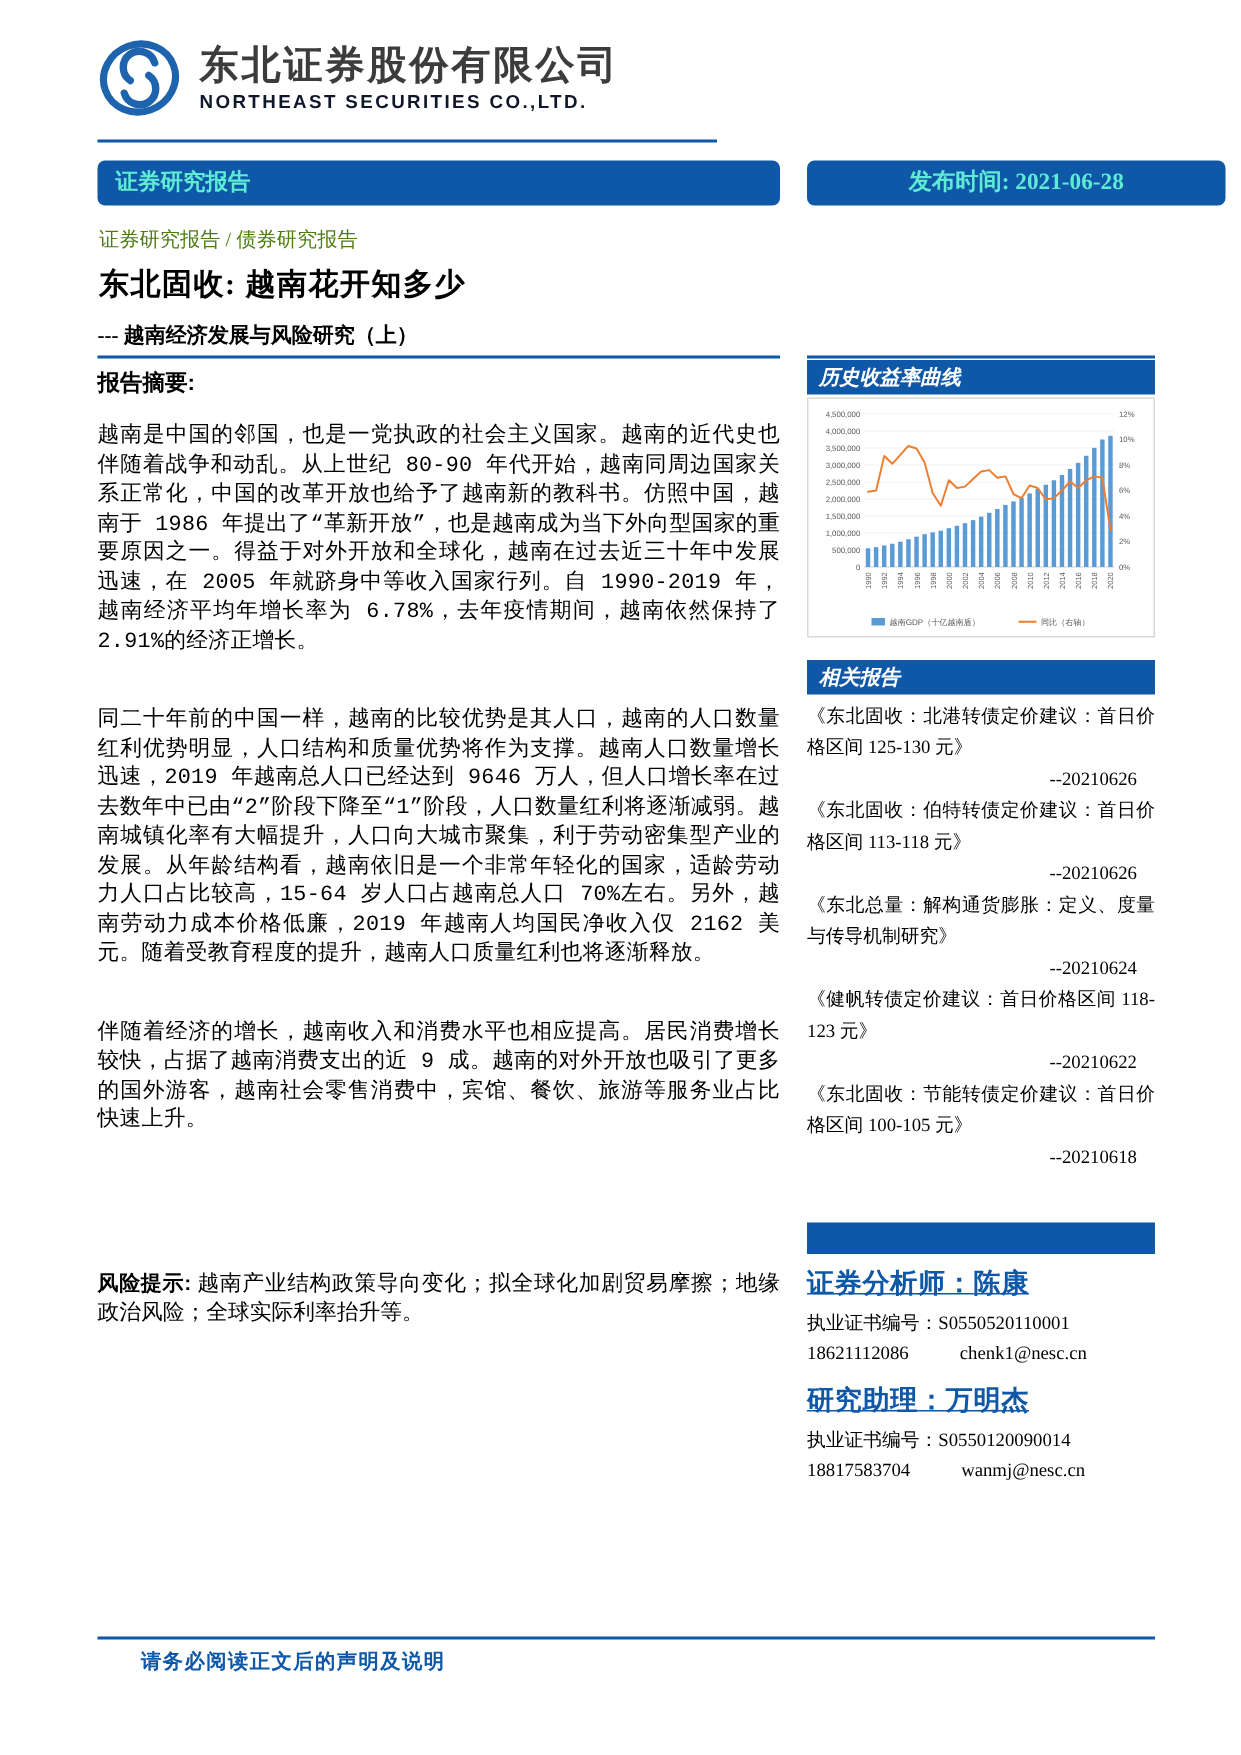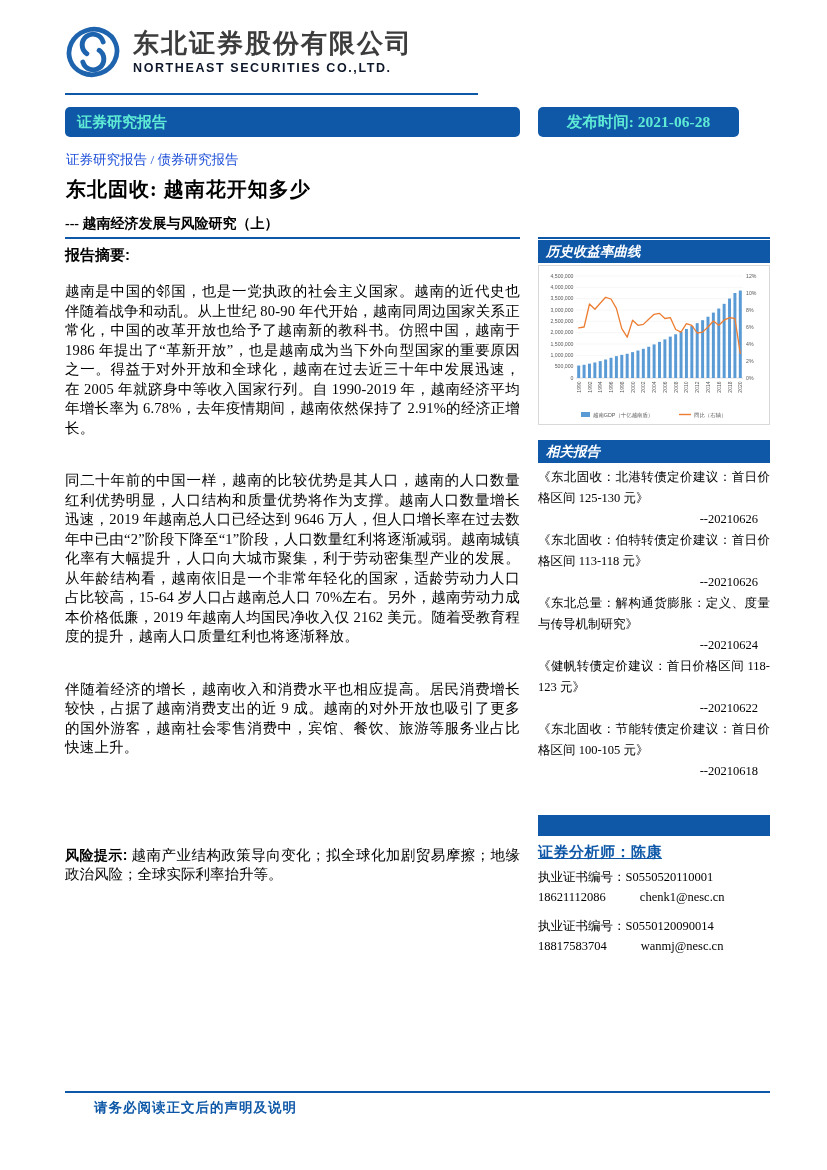--- a/index.html
+++ b/index.html
@@ -27,39 +27,39 @@
   .header-rule { position:absolute; left:65px; top:93px; width:413px; height:2px; background:var(--brand); }
 
   
   .banner {
     position:absolute; top:107px; height:30px;
     background:var(--brand); color:#5eead4;
     border-radius:5px; line-height:30px;
     font-weight:bold; font-size:15px;
   }
   .banner-left  { left:65px;  width:455px; padding-left:12px; }
-  .banner-right { left:538px; width:201px; text-align:center; font-size:15.5px; }
-
-  .breadcrumb { position:absolute; left:66px; top:151px; font-size:13.5px; color:#1d4ed8; }
+  .banner-right { left:538px; width:279px; text-align:center; font-size:15.5px; }
+
+  .breadcrumb { position:absolute; left:66px; top:151px; font-size:13.5px; color:#4d7c0f; }
 
   .page-title { position:absolute; left:66px; top:176px; font-size:20px; font-weight:bold; letter-spacing:1px; }
   .subtitle   { position:absolute; left:65px; top:215px; width:455px; text-align:left; font-size:14px; font-weight:bold; }
 
   .rule-left  { position:absolute; left:65px;  top:237px; width:455px; height:2px; background:var(--brand); }
   .rule-right { position:absolute; left:538px; top:237px; width:232px; height:2px; background:var(--brand); }
 
   
   .summary { position:absolute; left:65px; top:246px; width:455px; }
   .summary-heading {
     font-family:"Liberation Sans","DejaVu Sans",sans-serif;
     font-size:15px; font-weight:bold; margin-bottom:17px;
   }
   .summary p {
     font-size:14.5px; line-height:19.5px; text-align:justify;
-    margin-bottom:33px; letter-spacing:0.2px;
+    margin-bottom:33px; letter-spacing:0.2px;font-family:Liberation Mono, monospace;
   }
   .risk { margin-top:88px; font-size:14.5px; line-height:19.5px; text-align:justify; }
   .risk b { font-family:"Liberation Sans","DejaVu Sans",sans-serif; font-size:14px; }
 
   
   .side-banner {
     position:absolute; left:538px; width:232px; height:23px;
     background:var(--brand); color:#fff;
     font-size:13.5px; font-weight:bold; font-style:italic;
     line-height:23px; padding-left:8px;
@@ -76,21 +76,21 @@
 
   .reports { position:absolute; left:538px; top:467px; width:232px; }
   .report-item { margin-bottom:0; }
   .report-title { font-size:12.5px; line-height:21px; text-align:justify; }
   .report-date  { font-size:12.5px; line-height:21px; text-align:right; padding-right:12px; }
 
   .analyst-bar { position:absolute; left:538px; top:815px; width:232px; height:21px; background:var(--brand); }
   .analysts { position:absolute; left:538px; top:843px; width:232px; }
   .analyst { margin-bottom:9px; }
   .analyst-role {
-    color:var(--brand); font-weight:bold; font-size:15px;
+    color:var(--brand); font-weight:bold; font-size:18px;
     text-decoration:underline; margin-bottom:5px; letter-spacing:0.5px;
   }
   .analyst-cert { font-size:12.5px; line-height:20px; }
   .analyst-contact { font-size:12.5px; line-height:20px; display:flex; gap:34px; }
 
   
   .footer-rule { position:absolute; left:65px; top:1091px; width:705px; height:2px; background:var(--brand); }
   .footer-text { position:absolute; left:94px; top:1099px; color:var(--brand); font-weight:bold; font-size:13.5px; letter-spacing:1px; }
 
   :root { --brand:#0F58A8; }
@@ -257,20 +257,21 @@
   <div class="analyst">
     <div class="analyst-role"><span class="r">证券分析师：</span><span class="n">陈康</span></div>
     <div class="analyst-cert"><span class="cl">执业证书编号：</span><span class="cn">S0550520110001</span></div>
     <div class="analyst-contact">
       <span class="ph">18621112086</span>
       <span class="em">chenk1@nesc.cn</span>
     </div>
   </div>
 
   <div class="analyst">
+    <div class="analyst-role"><span class="r">研究助理：</span><span class="n">万明杰</span></div>
     <div class="analyst-cert"><span class="cl">执业证书编号：</span><span class="cn">S0550120090014</span></div>
     <div class="analyst-contact">
       <span class="ph">18817583704</span>
       <span class="em">wanmj@nesc.cn</span>
     </div>
   </div>
 </div>
 
   <div class="footer-rule"></div>
   <div class="footer-text">请务必阅读正文后的声明及说明</div>

